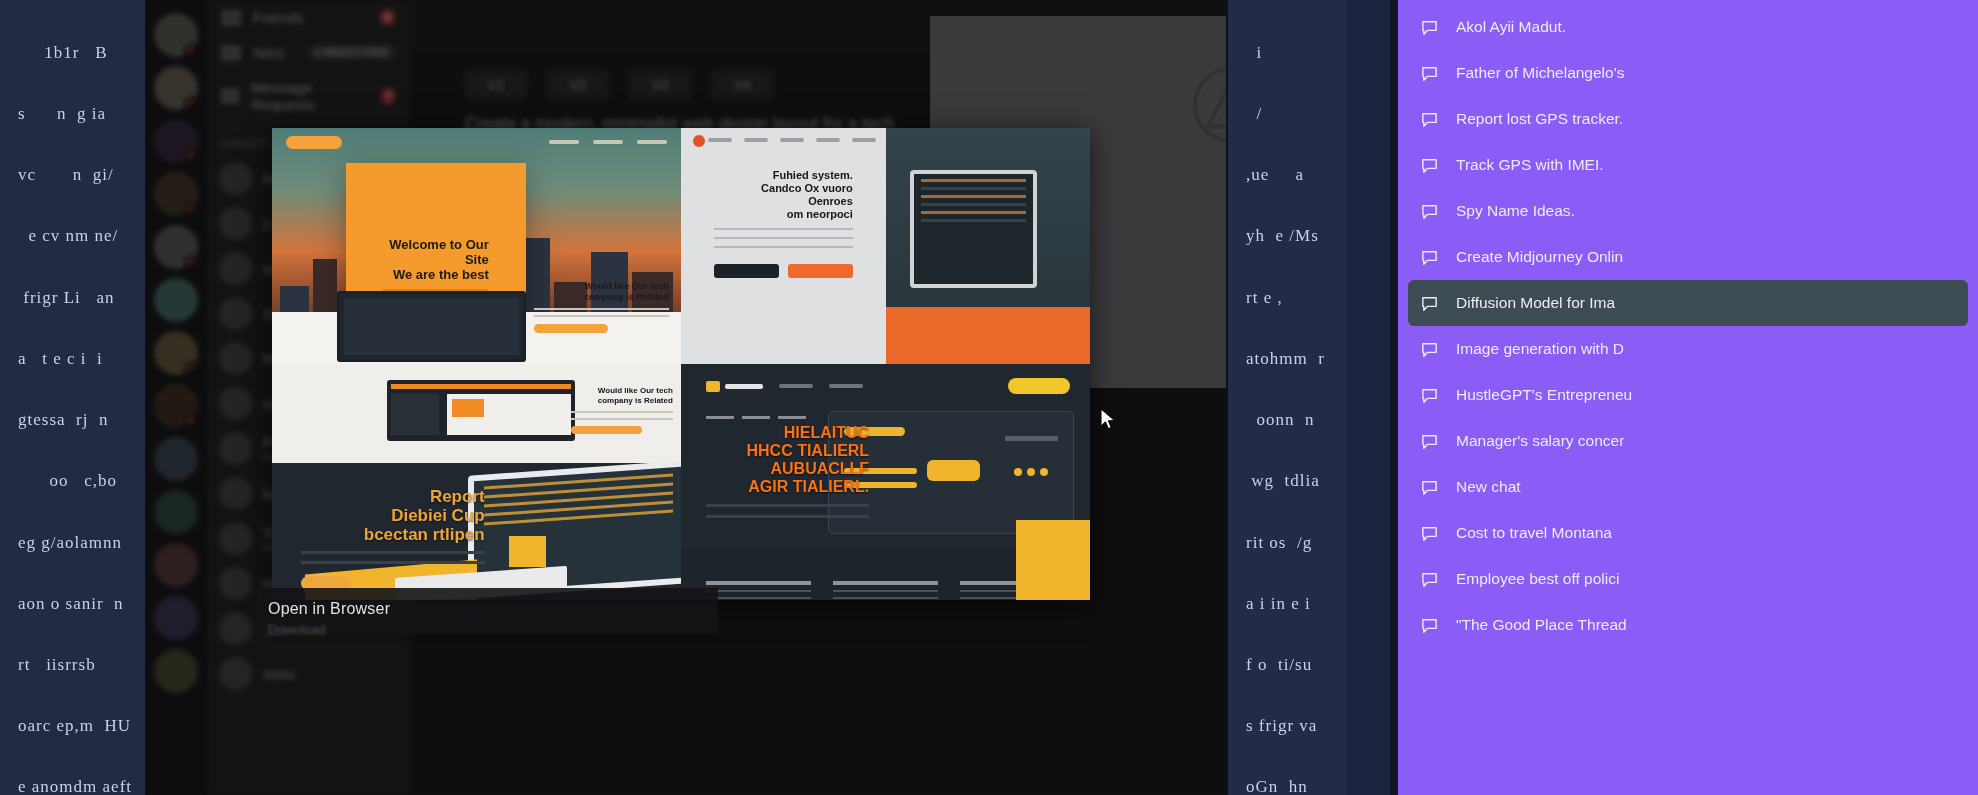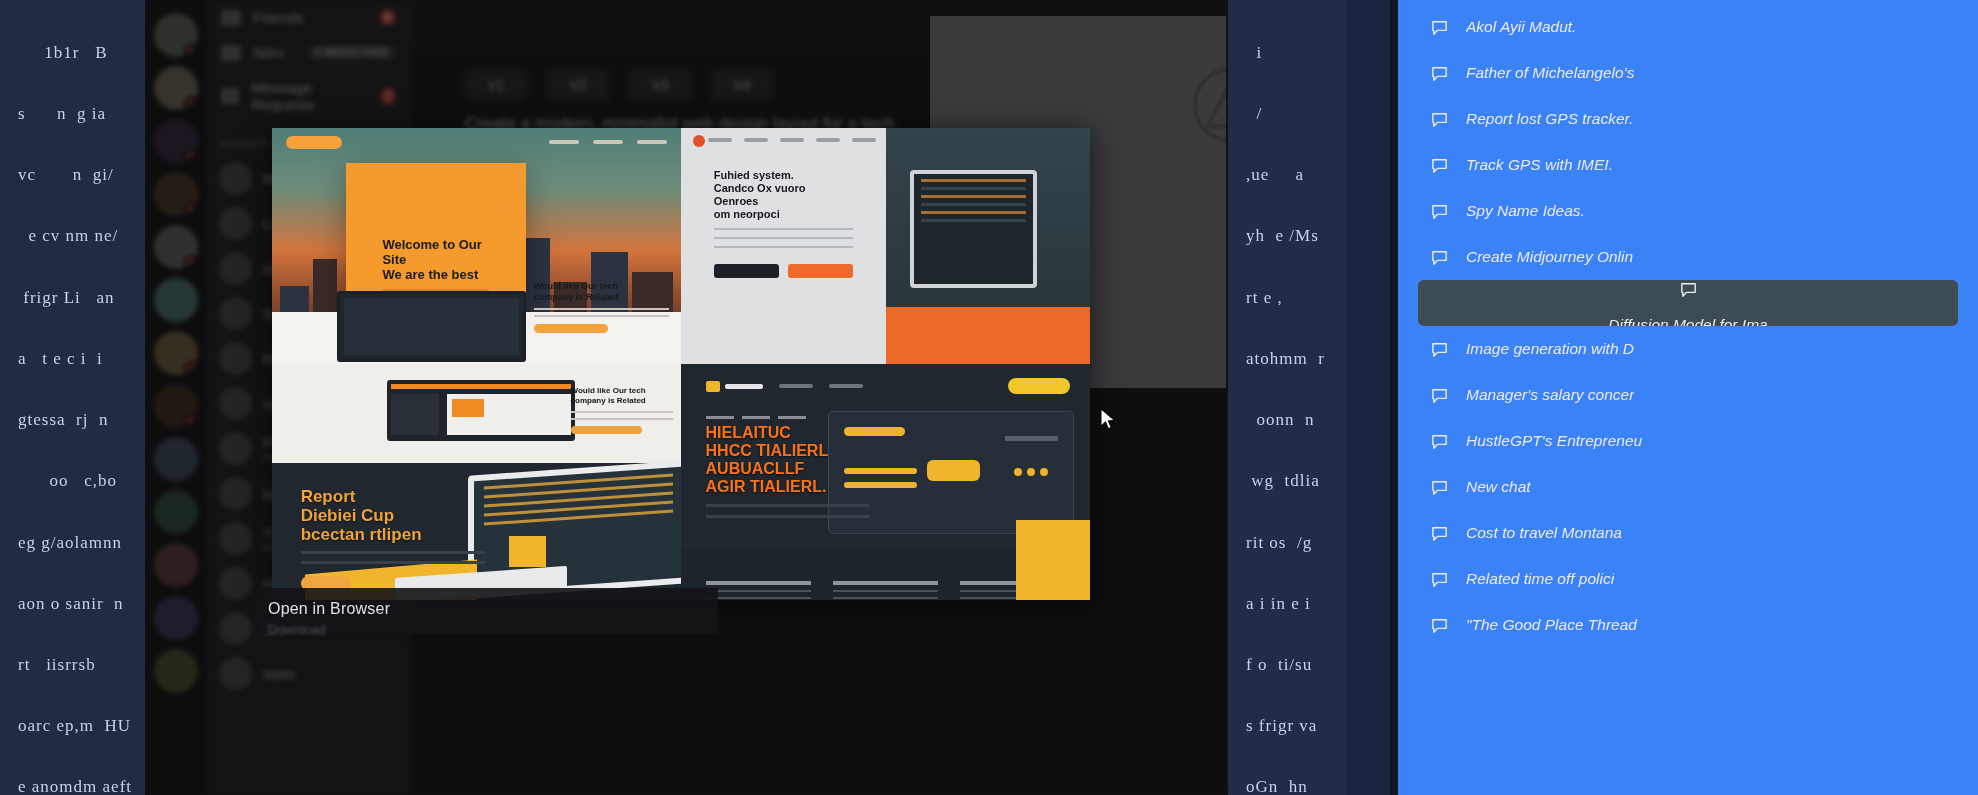--- a/index.html
+++ b/index.html
@@ -125,21 +125,21 @@
     position:absolute; left:1226px; top:0; width:2px; height:795px; background:#111114;
   }
 
   
   .grid {
     position:absolute; left:272px; top:128px; width:818px; height:472px;
     display:grid; grid-template-columns:1fr 1fr; grid-template-rows:1fr 1fr;
     box-shadow:0 4px 26px rgba(0,0,0,.6);
     overflow:hidden;
   }
-  .q { position:relative; overflow:hidden; }
+  .q { position:relative; overflow:hidden;text-align:right; }
 
   
   .q1 { background:linear-gradient(#4f7d77 0%, #6e8c7a 26%, #d2743c 52%, #8d4a2c 72%, #1f2833 100%); }
   .q1 .navbar { position:absolute; top:0; left:0; right:0; height:28px;
     display:flex; align-items:center; justify-content:space-between; padding:0 14px; }
   .q1 .logo-pill { width:56px; height:13px; border-radius:7px; background:#f5a23c; }
   .q1 .nav-links { display:flex; gap:14px; }
   .q1 .nav-links i { display:block; width:30px; height:4px; background:#e6d9c8; opacity:.8; border-radius:2px; }
   .skyline { position:absolute; bottom:0; left:0; right:0; height:72%; }
   .bld { position:absolute; bottom:0; background:#2b3340; }
@@ -260,32 +260,31 @@
     background:rgba(20,20,23,.9);
   }
   .open-browser-sub {
     position:absolute; left:268px; top:622px; color:#4d5358; font-size:13px;
     filter:blur(1.6px);
   }
 
   
   .chat-sidebar {
     position:absolute; right:0; top:0; width:580px; height:795px;
-    background:#3b82f6;
-    padding:4px 10px;
+    background:#8b5cf6;
+    padding:4px 0;
     overflow:hidden;
-    font-style:italic;
   }
   .chat-item {
     display:flex; align-items:center; gap:17px;
     height:46px; margin:0 10px; padding:0 12px;
     color:#ececf1; font-size:15.5px; white-space:nowrap;
     border-radius:6px;
   }
-  .chat-item.active { background:#3d4b53;flex-direction:column; }
+  .chat-item.active { background:#3d4b53; }
   .chat-item .ico { flex:none; width:19px; height:19px; }
   .chat-item .ico svg { display:block; }
   .chat-item .lbl { overflow:hidden; text-overflow:clip; }
 </style>
 </head>
 <body>
 
 <div id="root">
 
   <div class="discord-shell">
@@ -766,53 +765,53 @@
           </svg>
         </span>
       <span class="lbl">Image generation with D</span>
     </div>
     <div class="chat-item">
       <span class="ico">
           <svg viewBox="0 0 20 20" width="19" height="19">
             <path d="M3 4h14v9H8l-4 4v-4H3z" fill="none" stroke="#ececf1" stroke-width="1.5" stroke-linejoin="round"></path>
           </svg>
         </span>
+      <span class="lbl">HustleGPT's Entrepreneu</span>
+    </div>
+    <div class="chat-item">
+      <span class="ico">
+          <svg viewBox="0 0 20 20" width="19" height="19">
+            <path d="M3 4h14v9H8l-4 4v-4H3z" fill="none" stroke="#ececf1" stroke-width="1.5" stroke-linejoin="round"></path>
+          </svg>
+        </span>
       <span class="lbl">Manager's salary concer</span>
     </div>
     <div class="chat-item">
       <span class="ico">
           <svg viewBox="0 0 20 20" width="19" height="19">
             <path d="M3 4h14v9H8l-4 4v-4H3z" fill="none" stroke="#ececf1" stroke-width="1.5" stroke-linejoin="round"></path>
           </svg>
         </span>
-      <span class="lbl">HustleGPT's Entrepreneu</span>
-    </div>
-    <div class="chat-item">
-      <span class="ico">
-          <svg viewBox="0 0 20 20" width="19" height="19">
-            <path d="M3 4h14v9H8l-4 4v-4H3z" fill="none" stroke="#ececf1" stroke-width="1.5" stroke-linejoin="round"></path>
-          </svg>
-        </span>
       <span class="lbl">New chat</span>
     </div>
     <div class="chat-item">
       <span class="ico">
           <svg viewBox="0 0 20 20" width="19" height="19">
             <path d="M3 4h14v9H8l-4 4v-4H3z" fill="none" stroke="#ececf1" stroke-width="1.5" stroke-linejoin="round"></path>
           </svg>
         </span>
       <span class="lbl">Cost to travel Montana</span>
     </div>
     <div class="chat-item">
       <span class="ico">
           <svg viewBox="0 0 20 20" width="19" height="19">
             <path d="M3 4h14v9H8l-4 4v-4H3z" fill="none" stroke="#ececf1" stroke-width="1.5" stroke-linejoin="round"></path>
           </svg>
         </span>
-      <span class="lbl">Related time off polici</span>
+      <span class="lbl">Employee best off polici</span>
     </div>
     <div class="chat-item">
       <span class="ico">
           <svg viewBox="0 0 20 20" width="19" height="19">
             <path d="M3 4h14v9H8l-4 4v-4H3z" fill="none" stroke="#ececf1" stroke-width="1.5" stroke-linejoin="round"></path>
           </svg>
         </span>
       <span class="lbl">"The Good Place Thread</span>
     </div>
   </div>

